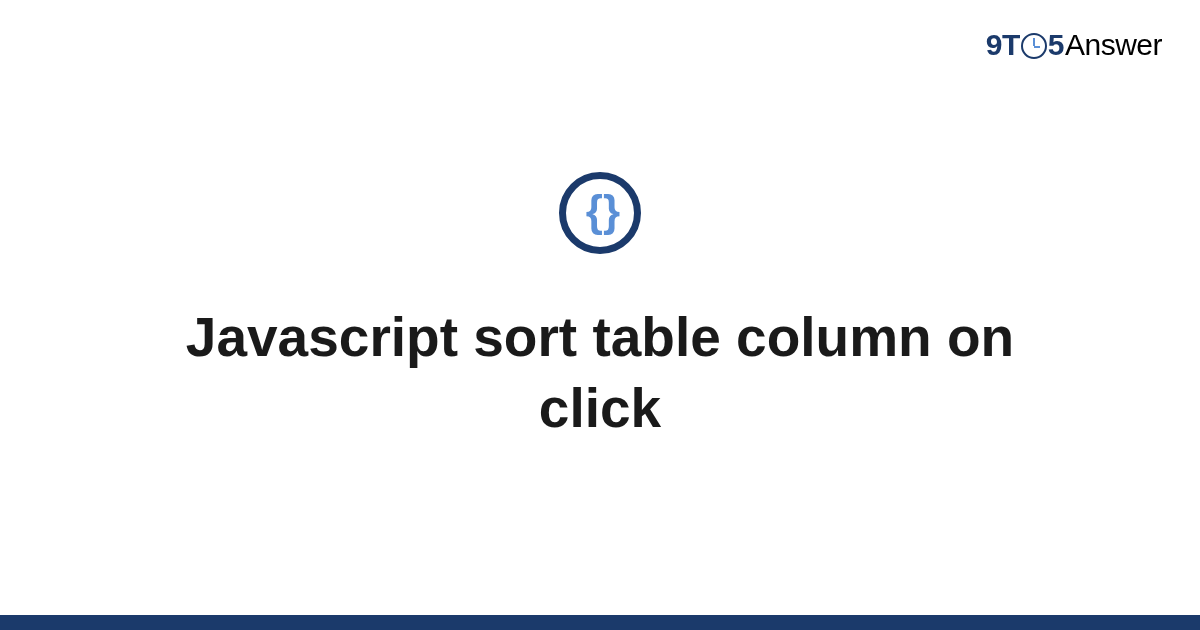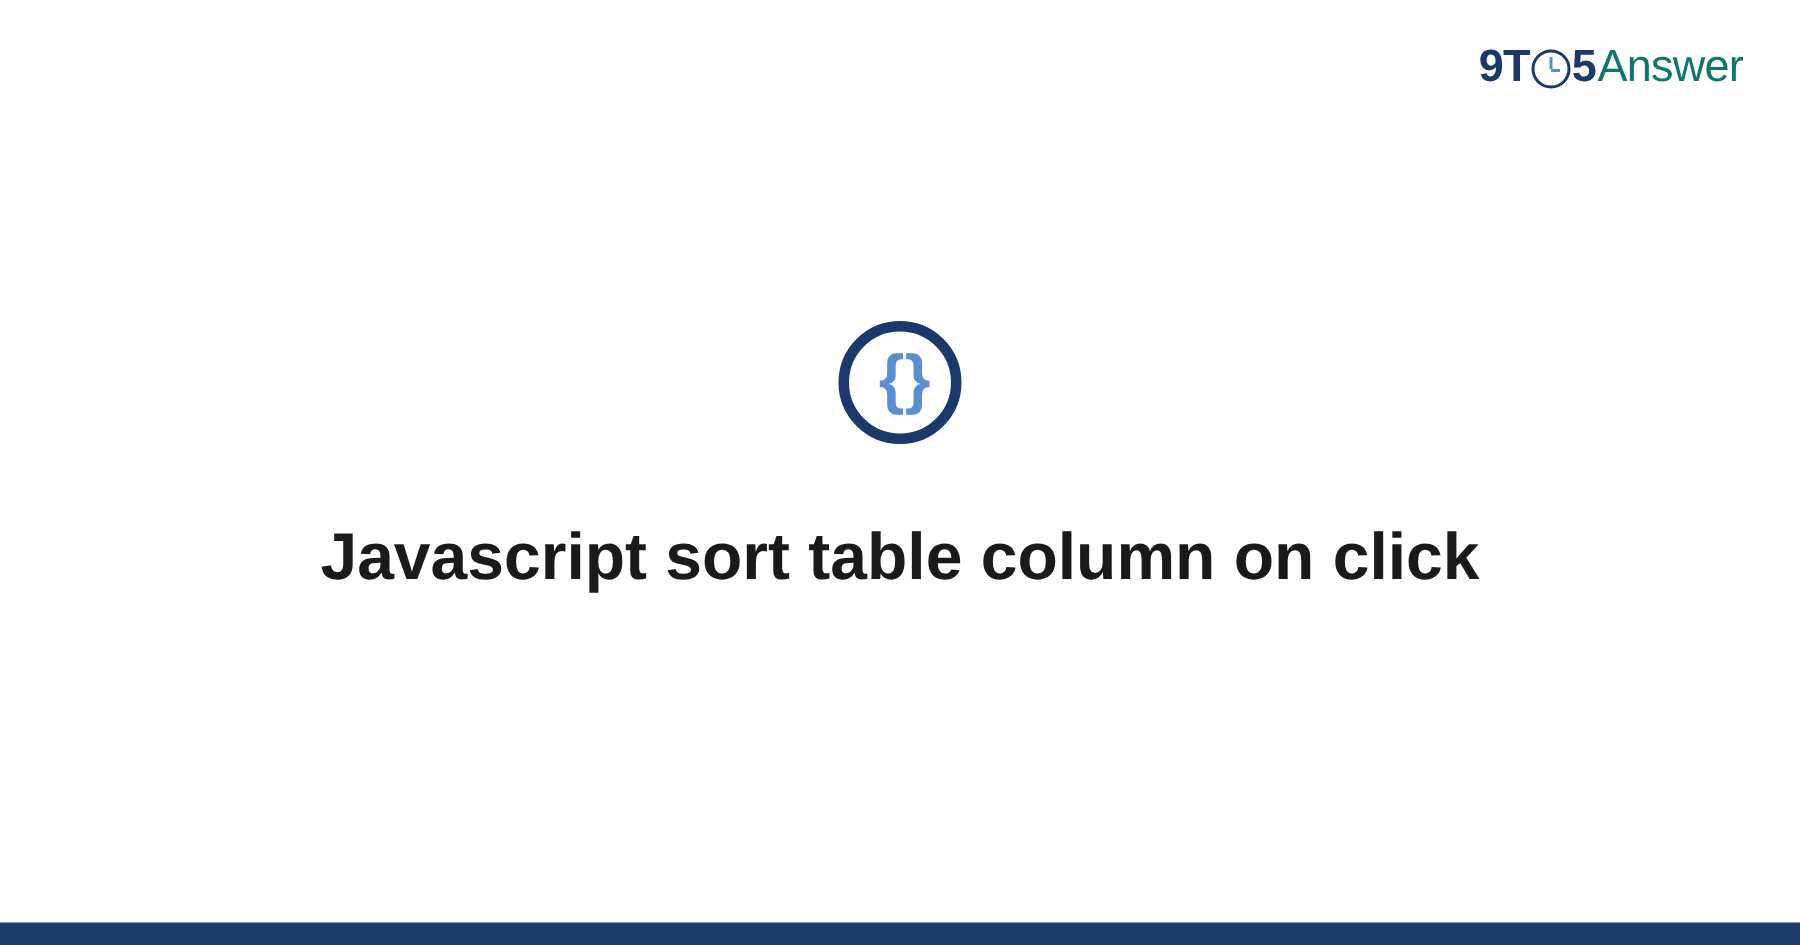--- a/index.html
+++ b/index.html
@@ -62,21 +62,21 @@
       height: 2px;
       background: #5a8fd6;
       top: 11px;
       left: 50%;
     }
     .brand-logo .five {
       color: #1b3a6b;
       font-weight: 700;
     }
     .brand-logo .answer {
-      color: #0f766e;
+      color: #000000;
       font-weight: 500;
       margin-left: 1px;
     }
     .content {
       position: absolute;
       top: 0;
       left: 0;
       right: 0;
       bottom: 15px;
       display: flex;
@@ -98,21 +98,21 @@
       font-size: 44px;
       font-weight: 700;
       color: #5a8fd6;
       letter-spacing: -6px;
       font-family: "Segoe UI", Arial, sans-serif;
       line-height: 1;
       position: relative;
       top: -2px;
     }
     .title {
-      font-size: 44px;
+      font-size: 55px;
       font-weight: 700;
       color: #1a1a1a;
       text-align: center;
       max-width: 900px;
       line-height: 1.28;
     }
     .bottom-bar {
       position: absolute;
       bottom: 0;
       left: 0;

